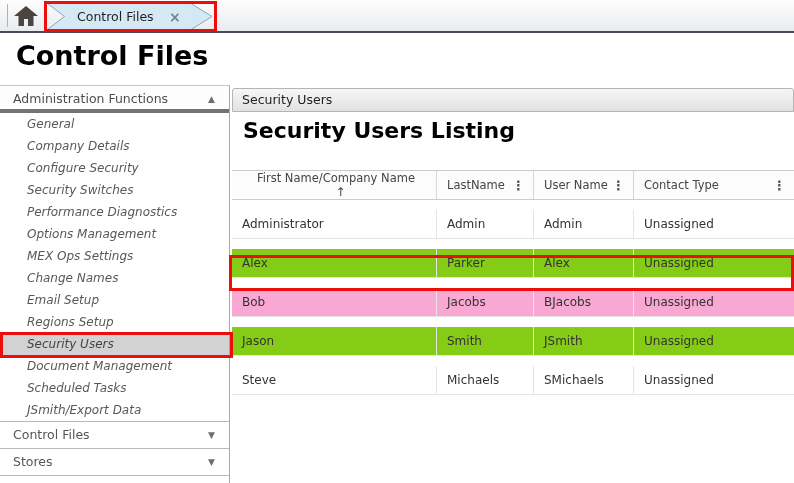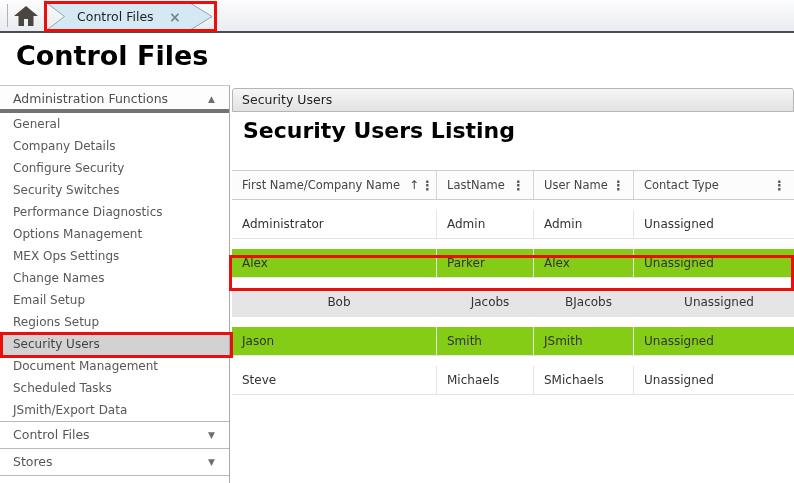--- a/index.html
+++ b/index.html
@@ -20,22 +20,22 @@
 
   
   .page-title { position:absolute; left:16px; top:40px; font-size:27px; font-weight:bold; color:#000; }
 
   
   .sidebar { position:absolute; left:0; top:85px; width:230px; height:398px;
              border-top:1px solid #c6c6c6; border-right:1px solid #a9a9a9; background:#fff; }
   .sb-header { height:27px; line-height:26px; padding-left:13px; font-size:12.5px; color:#4f4f4f;
                border-bottom:4px solid #737373; position:relative; background:#fdfdfd; cursor:pointer; }
   .sb-header .tri { position:absolute; right:14px; top:0; font-size:9px; color:#6e6e6e; line-height:26px; }
-  .sb-item { height:22px; line-height:22px; padding-left:13px; font-size:12px; color:#585858;
-             white-space:nowrap; cursor:pointer; }
+  .sb-item { height:22px; line-height:22px; padding-left:27px; font-size:12px; color:#585858;
+             white-space:nowrap; cursor:pointer;font-style:italic; }
   .sb-item.selected { background:#d2d2d2; color:#444; }
   .sb-section { height:27px; line-height:26px; padding-left:13px; font-size:12.5px; color:#555;
                 border-top:1px solid #b9b9b9; position:relative; cursor:pointer; }
   .sb-section .tri { position:absolute; right:14px; top:0; font-size:9px; color:#6e6e6e; line-height:26px; }
   .sb-bottom-line { border-top:1px solid #b9b9b9; height:0; }
   .sb-annotation { position:absolute; left:0; top:332px; width:233px; height:26px;
                    border:3px solid #ec0d0d; z-index:6; pointer-events:none; }
 
   
   .panel-header { position:absolute; left:232px; top:88px; width:562px; height:24px;
@@ -49,25 +49,25 @@
   .g-head { display:flex; height:30px; background:#fcfcfc;
             border-top:1px solid #cccccc; border-bottom:1px solid #cccccc; }
   .g-hcell { display:flex; align-items:center; padding:0 6px 0 10px; font-size:11.5px; color:#454545;
              border-right:1px solid #d6d6d6; overflow:hidden; white-space:nowrap; cursor:pointer; }
   .g-hcell:last-child { border-right:none; }
   .g-hcell .spacer { flex:1; }
   .sort-arrow { margin-left:9px; font-size:12px; color:#454545; }
   .kebab { font-size:13px; font-weight:bold; color:#555; padding:0 2px; cursor:pointer; }
   .g-row { display:flex; height:29px; border-bottom:1px solid #e4e4e4; background:#fff;margin-top:10px; }
   .g-row.alt { background:#84cc16; }
-  .g-row.selected { background:#e5e5e5;text-align:center; }
+  .g-row.selected { background:#f9a8d4; }
   .g-cell { line-height:28px; padding-left:10px; font-size:12px; color:#333;
             border-right:1px solid #e4e4e4; overflow:hidden; white-space:nowrap; }
   .g-cell:last-child { border-right:none; }
-  .w0 { width:205px; } .w1 { width:97px; } .w2 { width:100px; } .w3 { width:160px; }
+  .w0 { width:205px;flex-direction:column; } .w1 { width:97px; } .w2 { width:100px; } .w3 { width:160px; }
   .row-annotation { position:absolute; left:229px; top:255px; width:565px; height:36px;
                     border:3px solid #ec0d0d; z-index:6; pointer-events:none; }
 </style>
 </head>
 <body>
 
 <div id="screen">
 
   <div class="tabbar">
     <div class="tabbar-divider"></div>

